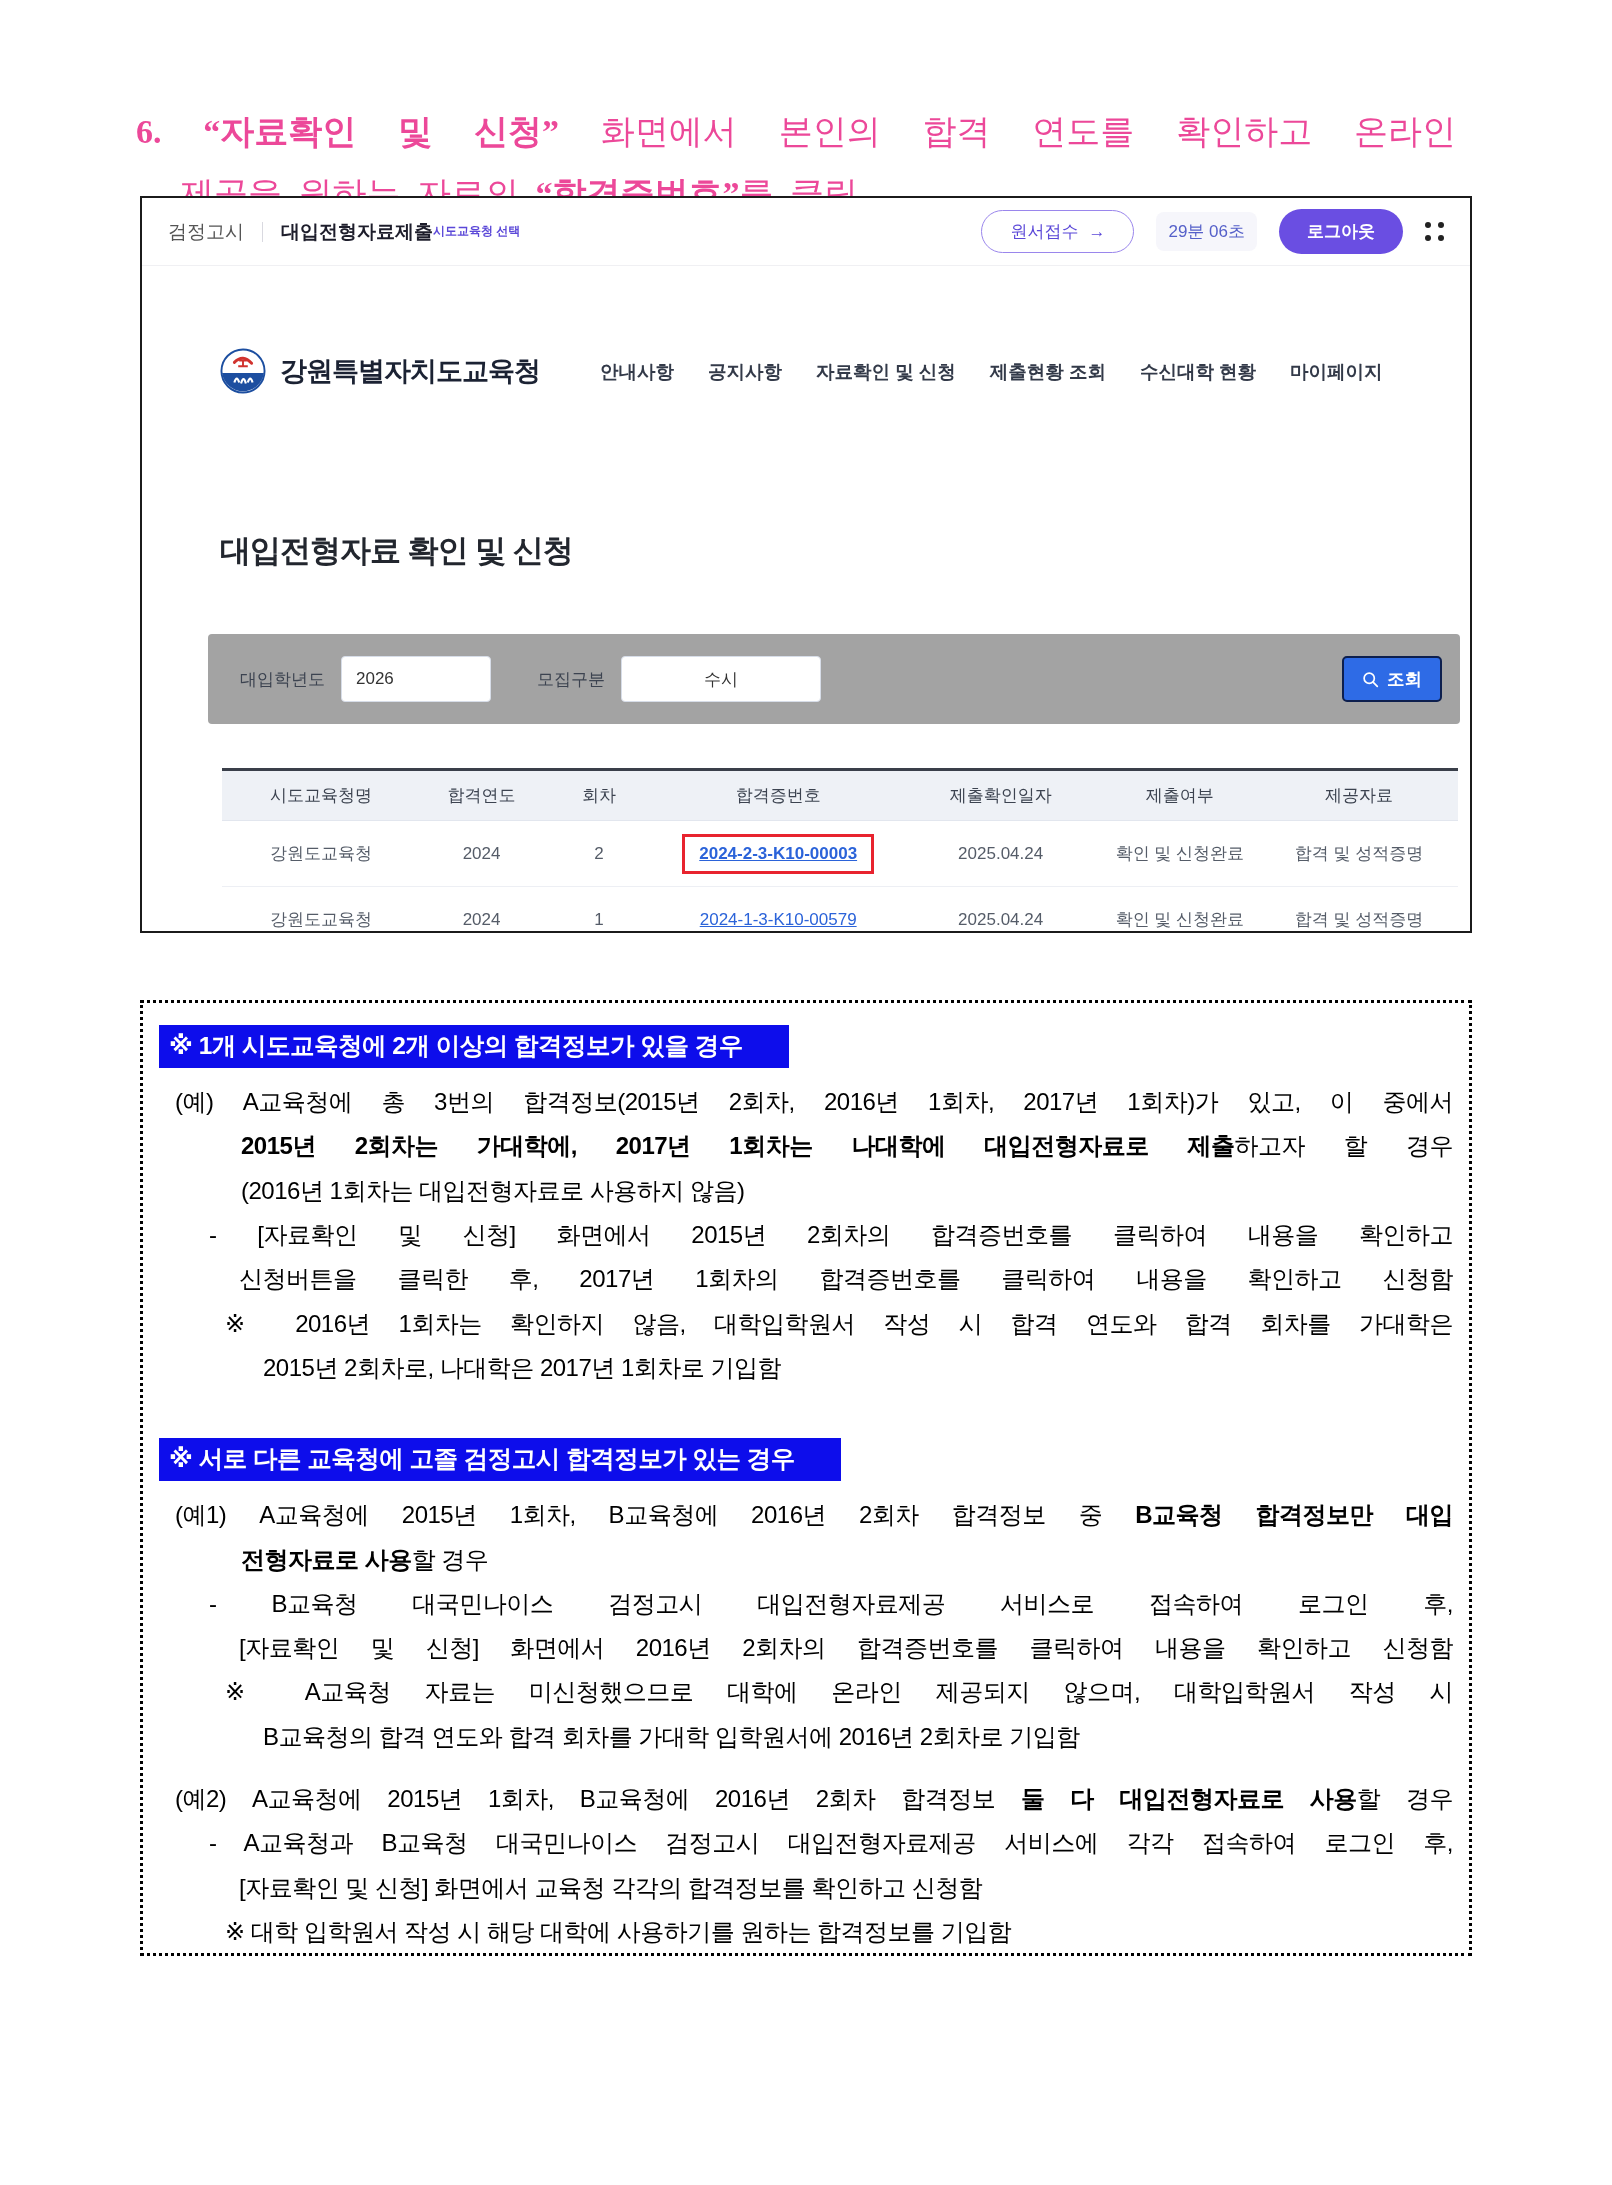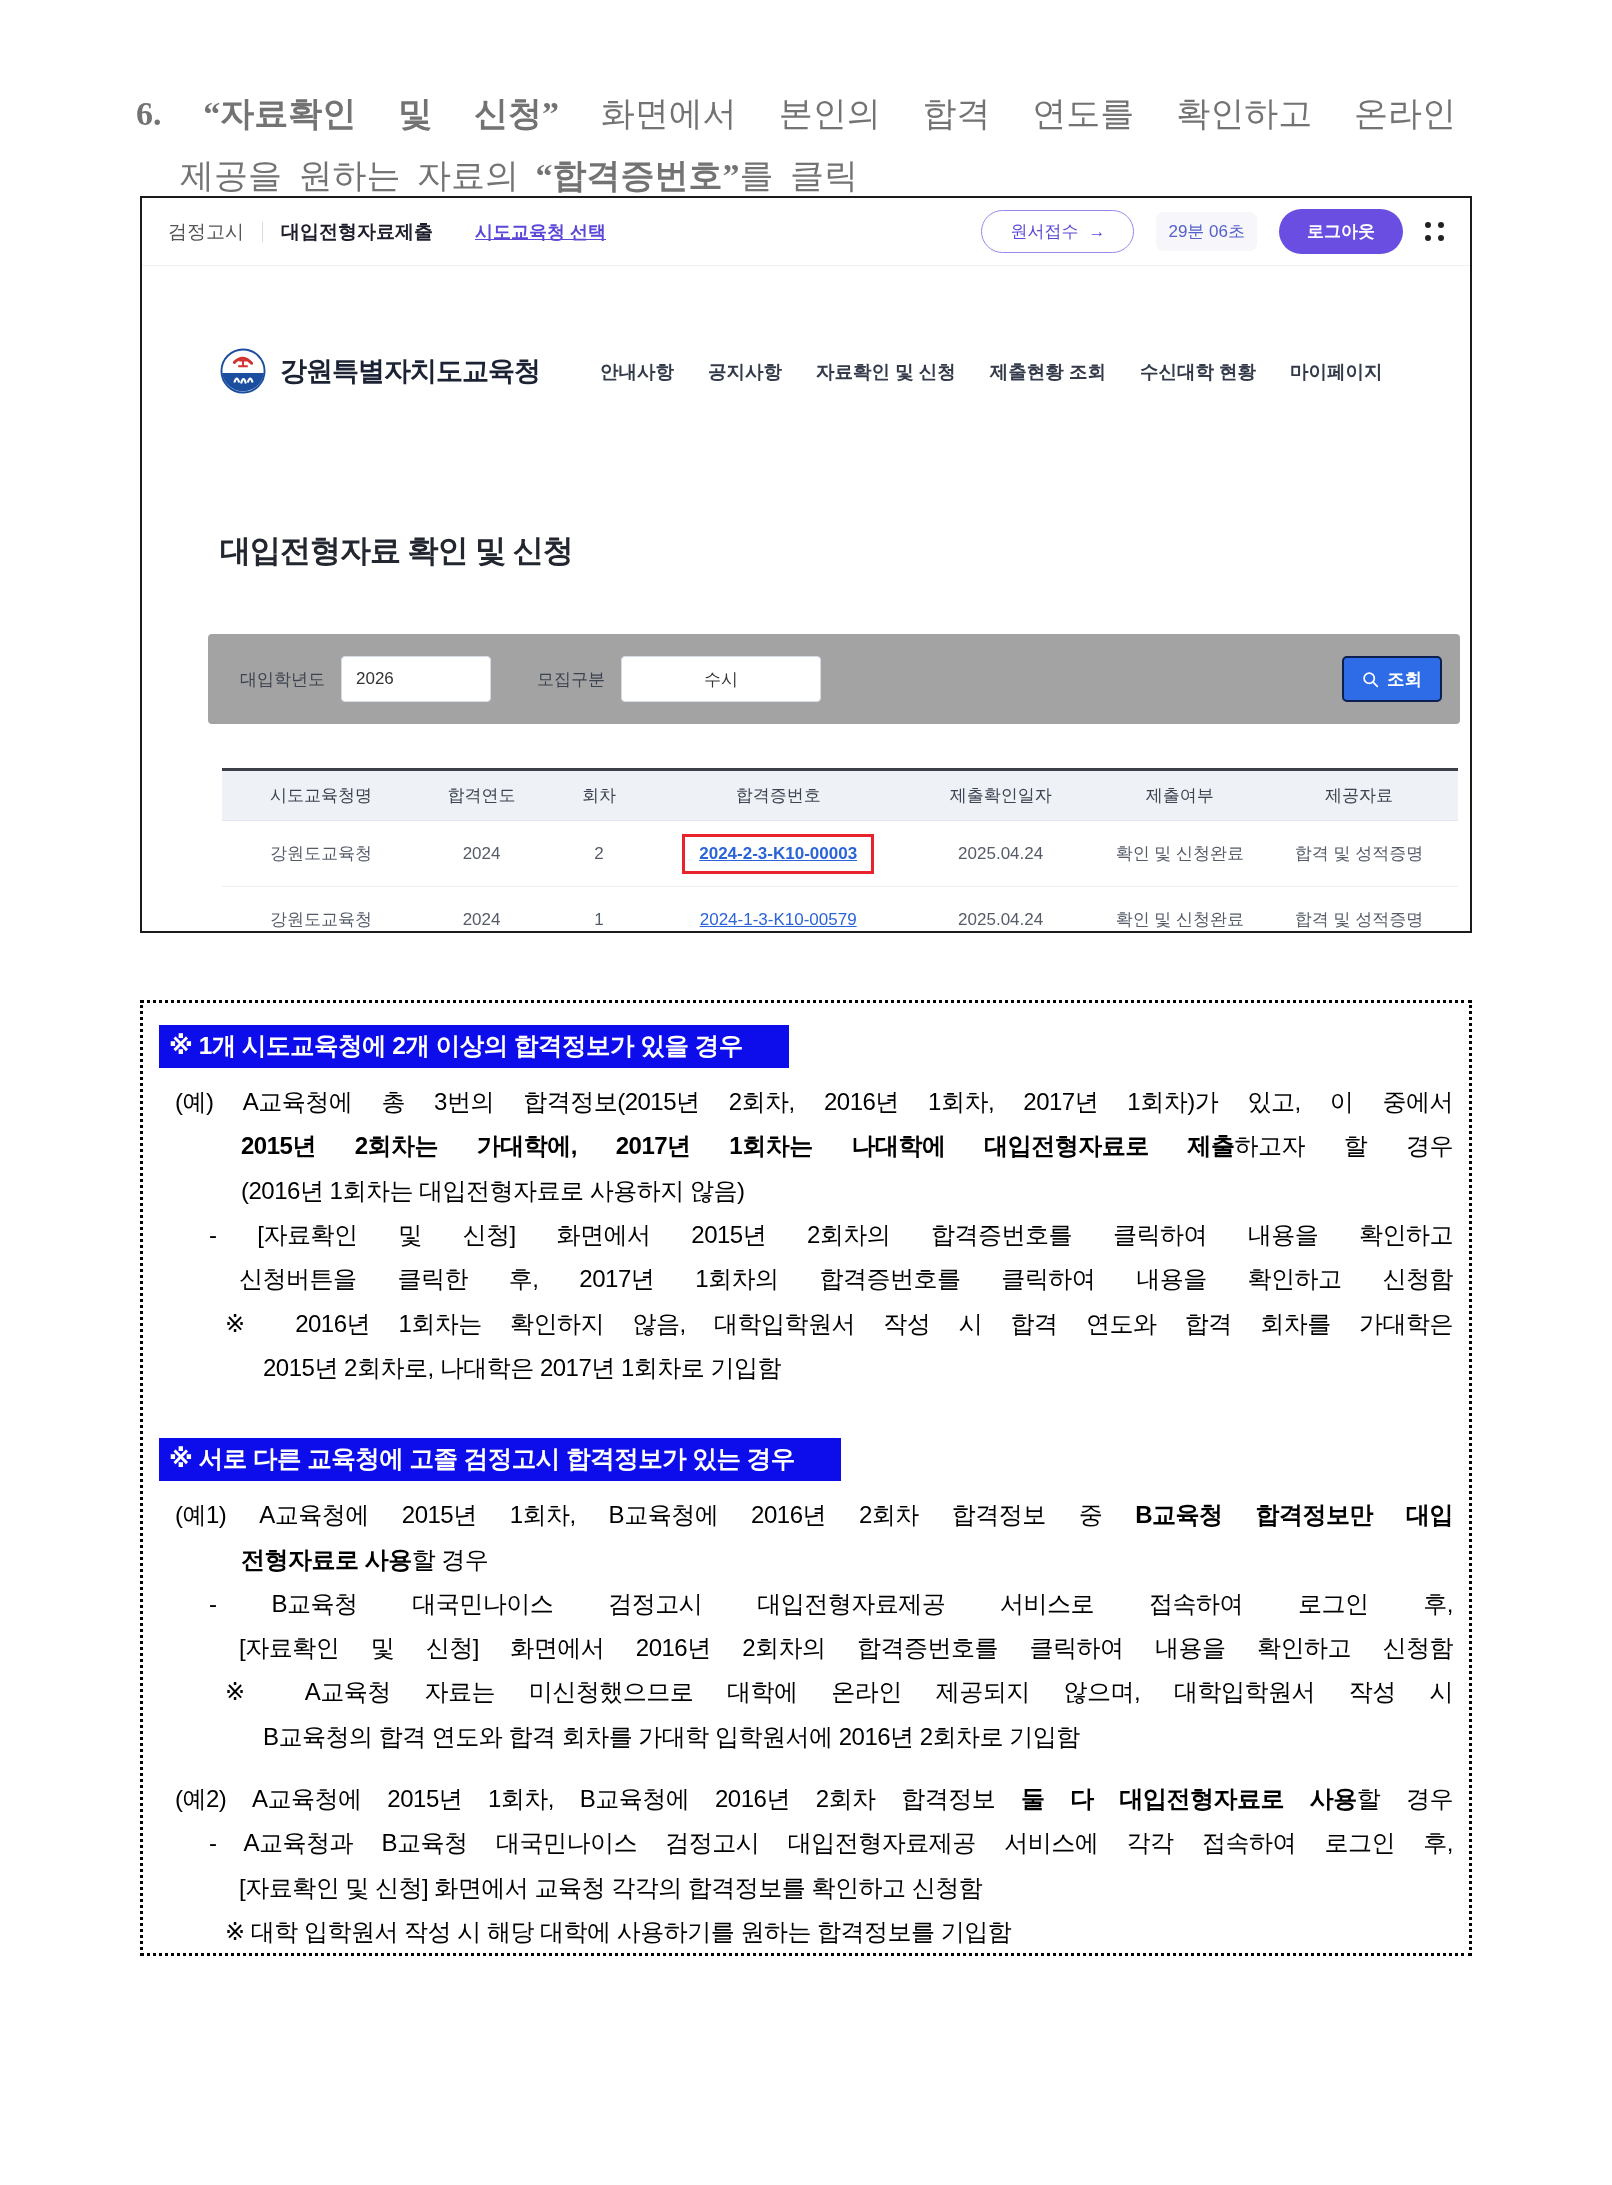--- a/index.html
+++ b/index.html
@@ -6,45 +6,45 @@
   html,body { background:#ffffff; }
   body {
     width:1612px; height:2185px;
     font-family:"Liberation Sans","DejaVu Sans",sans-serif;
     color:#111; position:relative;
   }
   .page { position:relative; width:1612px; height:2185px; }
 
   
   .doc-heading {
-    position:absolute; left:136px; top:86px; width:1320px;
+    position:absolute; left:136px; top:104px; width:1320px;
     font-family:"Liberation Serif","DejaVu Serif",serif;
-    font-size:34px; line-height:1.65; color:#737373; font-weight:400;
+    font-size:34px; line-height:1.65; color:#ec4899; font-weight:400;
     text-align:justify;
   }
   .doc-heading .l1 { display:block; text-align:justify; text-align-last:justify; }
   .doc-heading .l2 { display:block; padding-left:44px; margin-top:6px; word-spacing:8px; }
   .doc-heading .bq { font-weight:700; }
   .doc-heading .num { font-weight:700; }
 
   
   .shot {
     position:absolute; left:140px; top:196px; width:1332px; height:737px;
     border:2px solid #1b1b1b; background:#fff; overflow:hidden;
   }
   .topbar {
     height:68px; display:flex; align-items:center; padding:0 26px;
     border-bottom:1px solid #f0f0f3;
   }
   .topbar .tab { font-size:19px; color:#555; cursor:pointer; }
   .topbar .tab.active { font-weight:700; color:#1d1d2b; }
   .topbar .vdiv { width:1px; height:20px; background:#d9d9e0; margin:0 18px; }
   .topbar .office-link {
-    margin-left:42px; font-size:18px; color:#5b48d8;
-    text-decoration:underline; cursor:pointer; font-weight:600;
+    font-size:12px; color:#5b48d8;
+    cursor:pointer; font-weight:600;
   }
   .topbar .right { margin-left:auto; display:flex; align-items:center; gap:22px; }
   .btn-apply {
     display:flex; align-items:center; gap:10px;
     border:1.5px solid #9a86ec; color:#5b48d8; background:#fff;
     font-size:17px; padding:9px 28px; border-radius:999px; cursor:pointer;
     font-family:inherit;
   }
   .timer { font-size:17px; color:#5560c9; background:#f6f6fb; padding:8px 12px; border-radius:8px; }
   .btn-logout {

